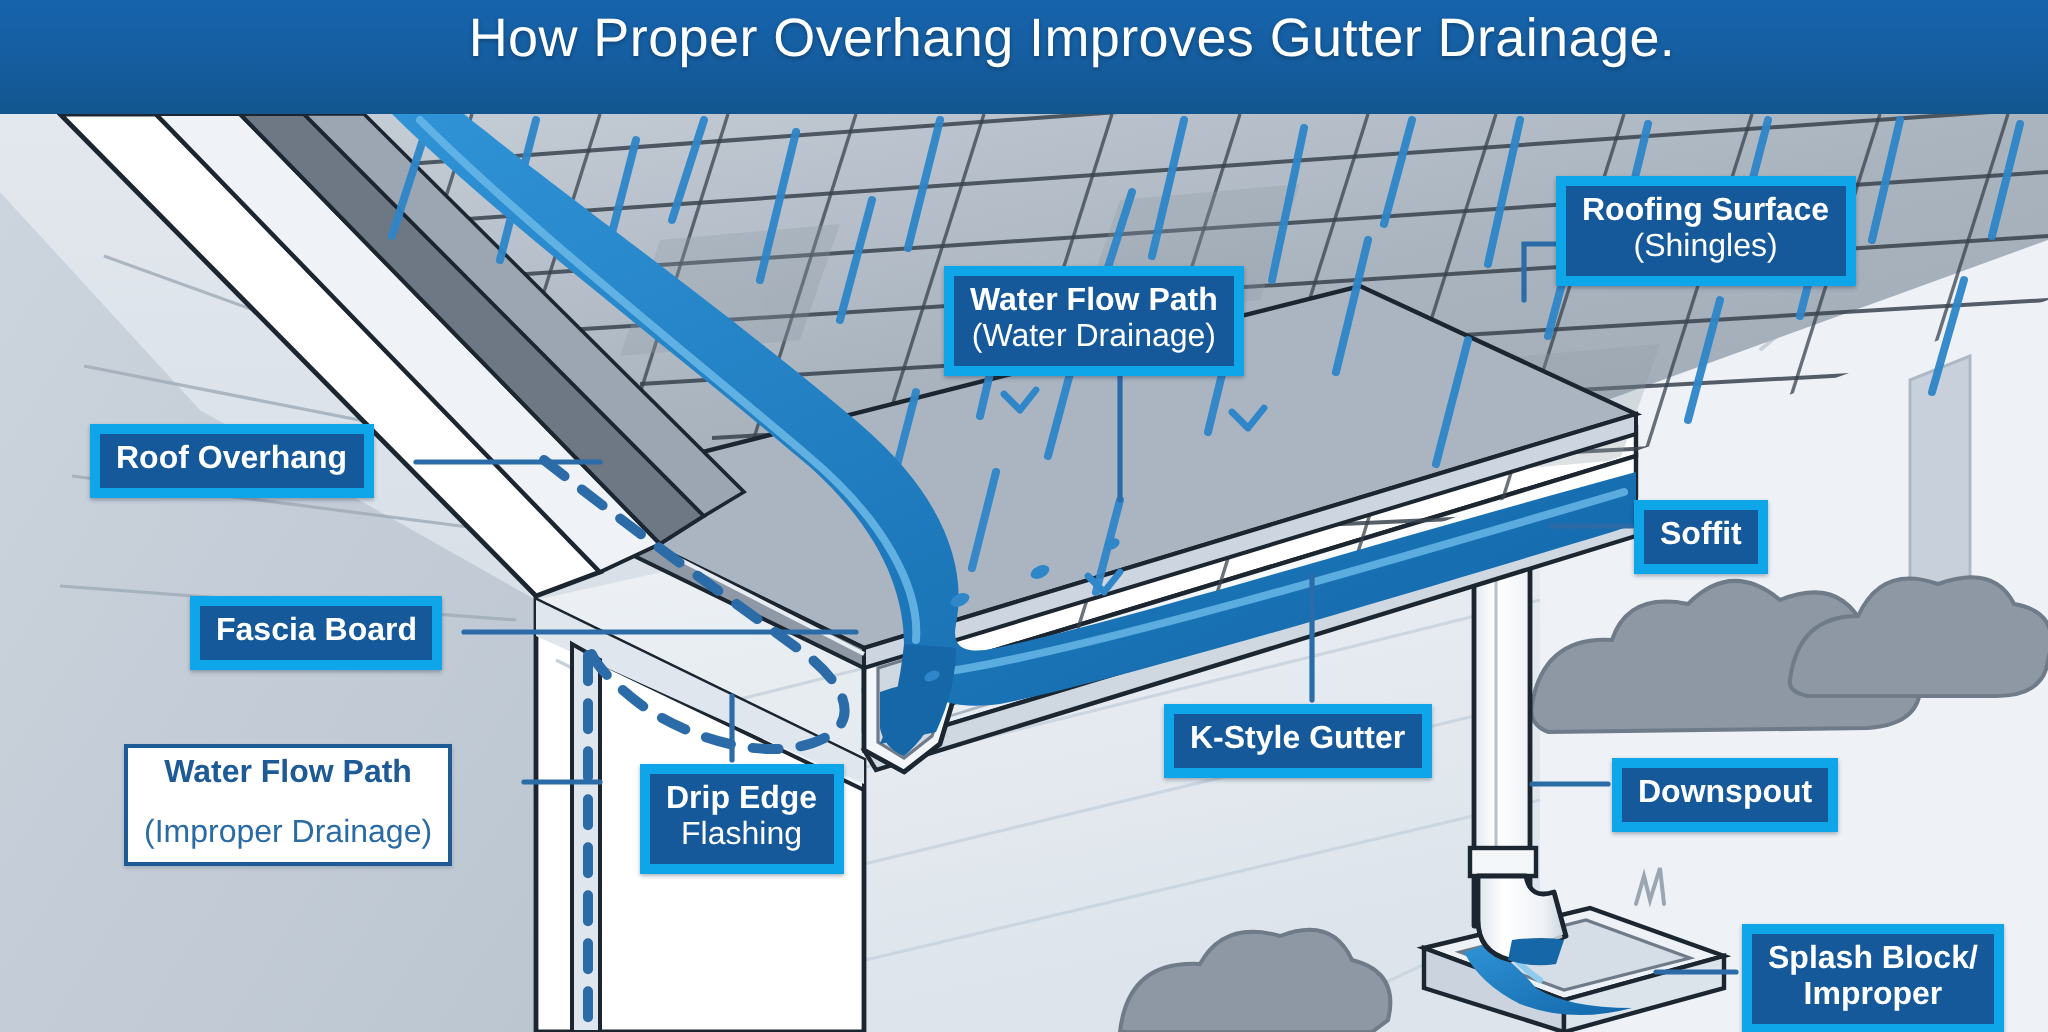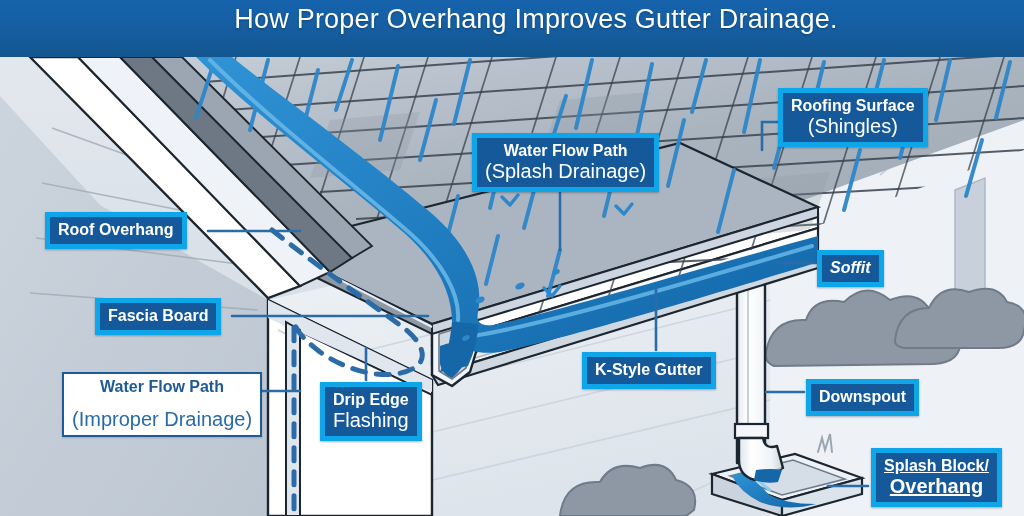--- a/index.html
+++ b/index.html
@@ -14,21 +14,21 @@
     display:flex;align-items:center;justify-content:center;
     color:#ffffff;font-size:27px;font-weight:normal;letter-spacing:.2px;
     text-shadow:0 1px 2px rgba(0,0,0,.30);margin-left:24px;}
 
   
   .lbl{position:absolute;box-sizing:border-box;
     background:#15599b;color:#fff;border:5px solid #0ea5e9;
     font-size:16px;font-weight:bold;line-height:1.12;
     padding:4px 8px 5px 8px;text-align:center;white-space:nowrap;
     box-shadow:0 1px 2px rgba(20,40,70,.35);}
-  .lbl .sub{font-weight:normal;font-size:20px;display:block;}
+  .lbl .sub{font-weight:normal;font-size:16px;display:block;}
   .lbl.light{background:#ffffff;color:#1d5a96;border:2px solid #1d5a96;
     box-shadow:0 1px 2px rgba(20,40,70,.20);}
   .lbl.light .sub{color:#2a6ba6;margin-top:12px;}
 </style>
 </head>
 <body>
 
 <div id="stage">
 
   <svg id="art" viewBox="0 0 1024 516" xmlns="http://www.w3.org/2000/svg">
@@ -321,38 +321,38 @@
     <span class="sub">(Improper Drainage)</span>
   </div>
 
   <div class="lbl" style="left:320px;top:382px;">
     <span>Drip Edge</span>
     <span class="sub" style="font-weight:normal;">Flashing</span>
   </div>
 
   <div class="lbl" style="left:472px;top:133px;">
     <span>Water Flow Path</span>
-    <span class="sub">(Splash Drainage)</span>
+    <span class="sub">(Water Drainage)</span>
   </div>
 
   <div class="lbl" style="left:778px;top:88px;">
     <span>Roofing Surface</span>
     <span class="sub">(Shingles)</span>
   </div>
 
-  <div class="lbl" style="left:817px;top:250px;font-style:italic;">
+  <div class="lbl" style="left:817px;top:250px;">
     <span>Soffit</span>
   </div>
 
   <div class="lbl" style="left:806px;top:379px;">
     <span>Downspout</span>
   </div>
 
   <div class="lbl" style="left:582px;top:352px;">
     <span>K-Style Gutter</span>
   </div>
 
-  <div class="lbl" style="left:871px;top:448px;text-decoration:underline;">
+  <div class="lbl" style="left:871px;top:462px;">
     <span>Splash Block/</span>
-    <span class="sub" style="font-weight:bold;">Overhang</span>
+    <span class="sub" style="font-weight:bold;">Improper</span>
   </div>
 
 </div>
 
 </body></html>

